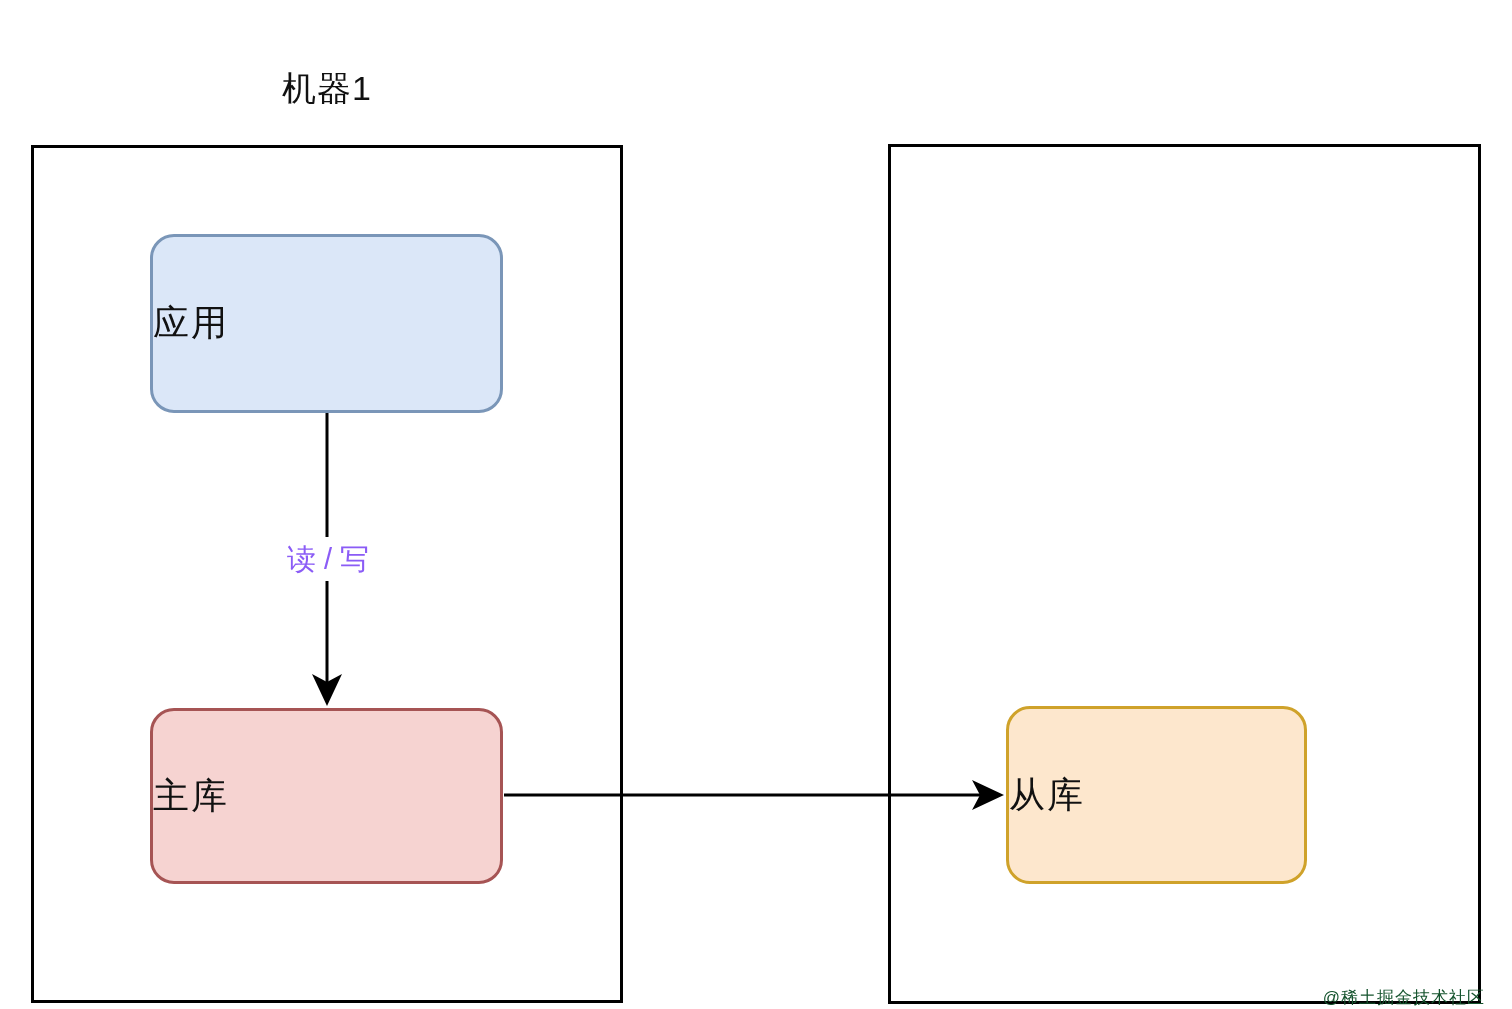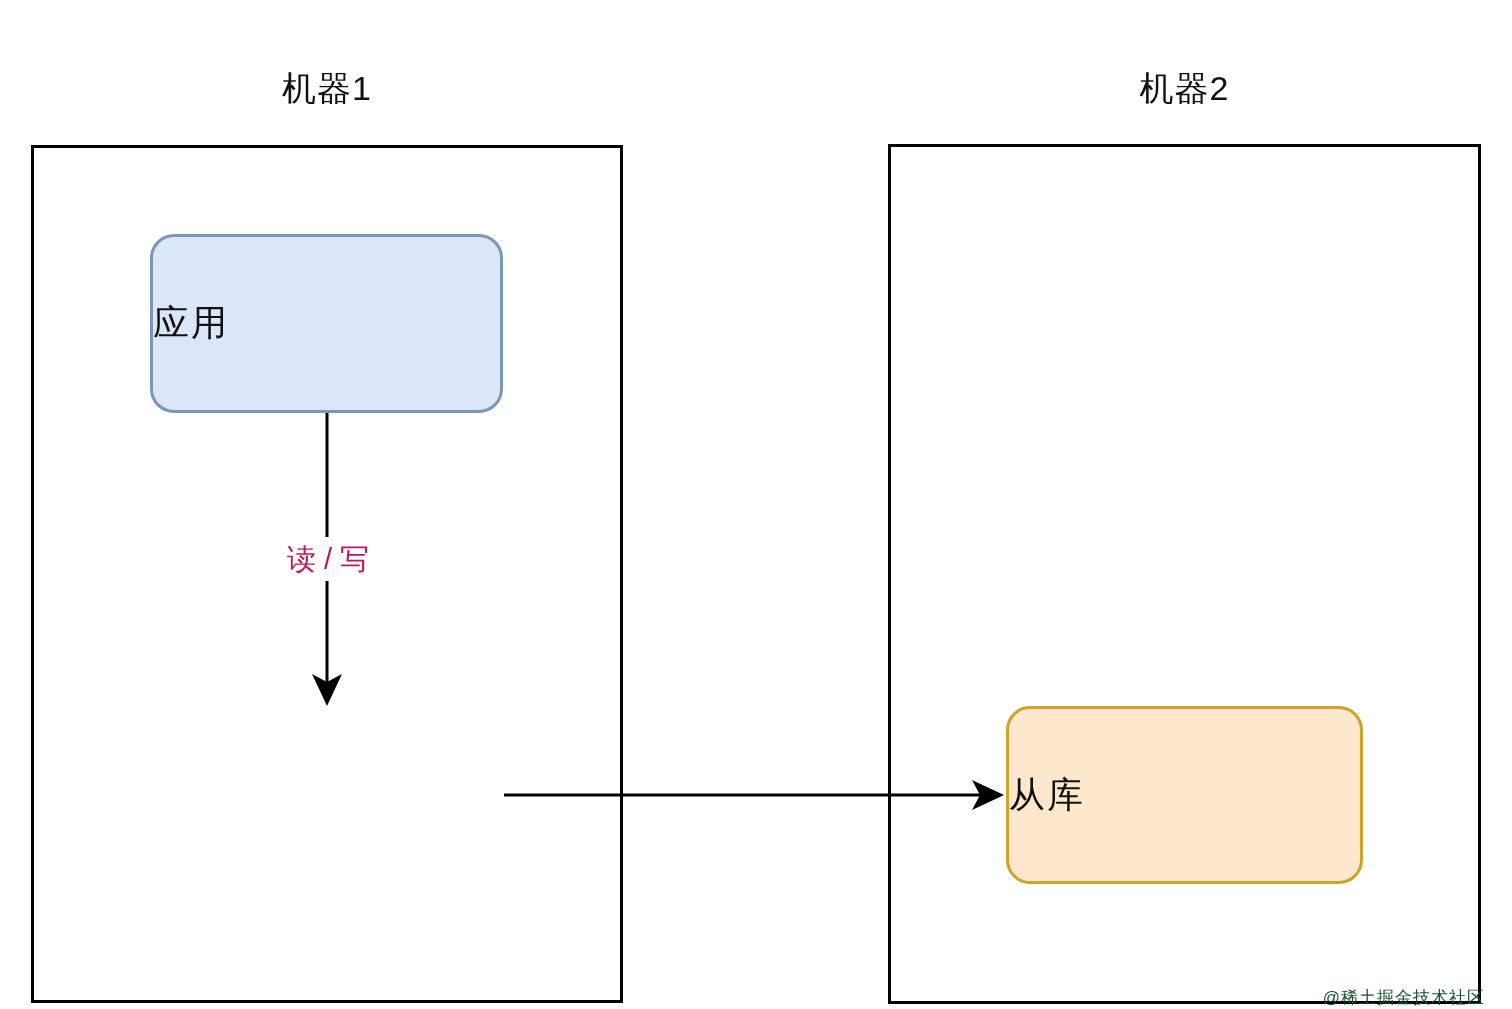--- a/index.html
+++ b/index.html
@@ -53,21 +53,21 @@
     left: 150px; top: 208px; width: 353px; height: 179px;
     background: var(--app-fill, #dbe7f8);
     border: 3px solid var(--app-border, #7a96b8);
   }
   .node.master {
     left: 150px; top: 682px; width: 353px; height: 176px;
     background: var(--master-fill, #f6d3d1);
     border: 3px solid var(--master-border, #a65454);
   }
   .node.slave {
-    left: 1006px; top: 680px; width: 357px; height: 178px;
+    left: 1006px; top: 680px; width: 301px; height: 178px;
     background: var(--slave-fill, #fde7cd);
     border: 3px solid var(--slave-border, #cfa22a);
   }
 
   svg.arrows {
     position: absolute;
     left: 0; top: 0;
     width: 1512px;
     height: 1009px;
     pointer-events: none;
@@ -78,57 +78,59 @@
   .edge-label {
     position: absolute;
     left: 263px;
     top: 511px;
     width: 130px;
     height: 44px;
     line-height: 44px;
     text-align: center;
     background: #ffffff;
     font-size: 29px;
-    color: #be185d;
+    color: #8b5cf6;
   }
 
   .watermark {
     position: absolute;
     right: 27px;
     bottom: 26px;
     font-size: 17px;
     color: #14532d;
     letter-spacing: 1px;
   }
 </style>
 </head>
 <body>
 
 <div class="canvas">
 
   <div class="machine-title m1">机器1</div>
 
-  <div class="machine-title m2">机器2</div>
 
   <div class="machine-box m1"></div>
   <div class="machine-box m2"></div>
 
   <svg class="arrows" viewBox="0 0 1512 1009" xmlns="http://www.w3.org/2000/svg">
 
     <line x1="327" y1="386" x2="327" y2="658"></line>
     <polygon points="327,680 312,648 327,656 342,648"></polygon>
 
     <line x1="504" y1="769" x2="982" y2="769"></line>
     <polygon points="1004,769 972,754 980,769 972,784"></polygon>
   </svg>
 
   <div class="node app">
     <span>应用</span>
   </div>
 
+  <div class="node master">
+    <span>主库</span>
+  </div>
 
   <div class="node slave">
     <span>从库</span>
   </div>
 
   <div class="edge-label">读 / 写</div>
 
   <div class="watermark">@稀土掘金技术社区</div>
 
 </div>

